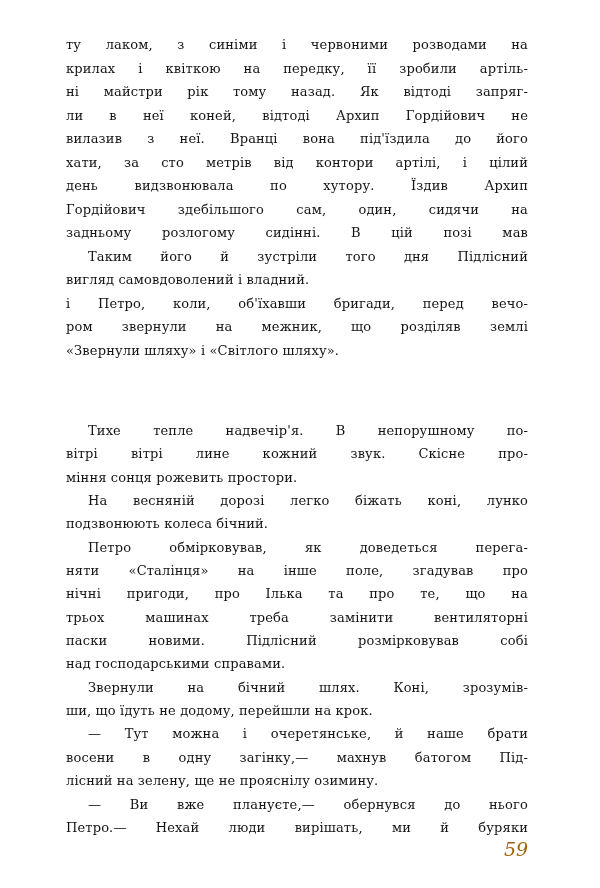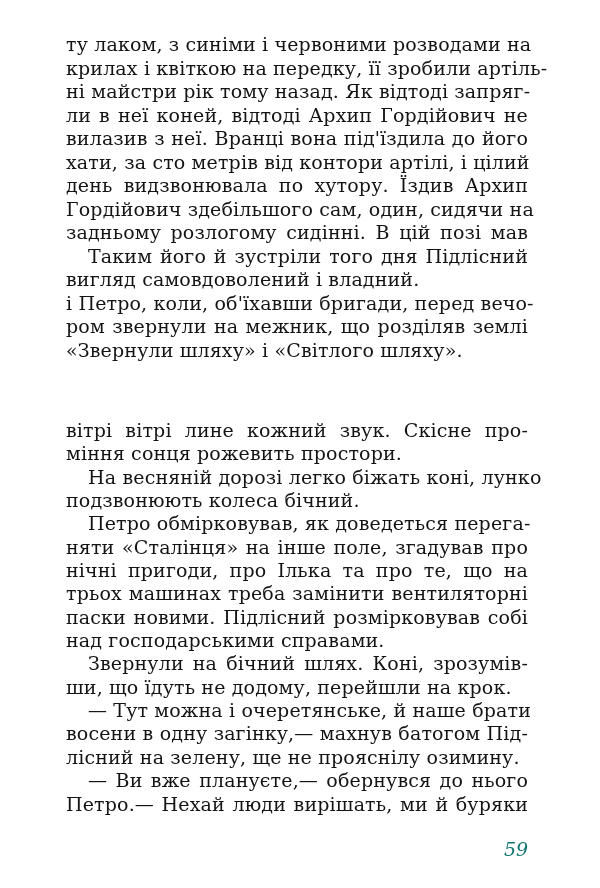--- a/index.html
+++ b/index.html
@@ -17,21 +17,21 @@
     }
     .page {
       position: absolute;
       left: 0; top: 0;
       width: 600px; height: 888px;
     }
     .text-block {
       position: absolute;
       left: 66px;
       width: 462px;
-      font-size: 19px;
+      font-size: 13px;
       line-height: 23.5px;
       letter-spacing: 0.15px;
     }
     .line {
       display: block;
       white-space: nowrap;
       text-align: justify;
       text-align-last: justify;
       height: 23.5px;
       overflow: visible;
@@ -45,21 +45,21 @@
     #section-1 { top: 33px; }
     #section-2 { top: 419px; }
     #section-2 .line { height: 23.35px; line-height: 23.35px; }
     .page-number {
       position: absolute;
       left: 504px;
       top: 838px;
       font-family: "DejaVu Serif", "Liberation Serif", serif;
       font-style: italic;
       font-size: 19px;
-      color: #0f766e;
+      color: #a16207;
     }
   </style>
 </head>
 <body>
 
 <div class="page">
 
   <div class="text-block" id="section-1">
     <span class="line">ту лаком, з синіми і червоними розводами на</span>
     <span class="line">крилах і квіткою на передку, її зробили артіль-</span>
@@ -71,20 +71,21 @@
     <span class="line">Гордійович здебільшого сам, один, сидячи на</span>
     <span class="line">задньому розлогому сидінні. В цій позі мав</span>
     <span class="line indent">Таким його й зустріли того дня Підлісний</span>
     <span class="line last">вигляд самовдоволений і владний.</span>
     <span class="line">і Петро, коли, об'їхавши бригади, перед вечо-</span>
     <span class="line">ром звернули на межник, що розділяв землі</span>
     <span class="line last">«Звернули шляху» і «Світлого шляху».</span>
   </div>
 
   <div class="text-block" id="section-2">
+    <span class="line indent">Тихе тепле надвечір'я. В непорушному по-</span>
     <span class="line">вітрі вітрі лине кожний звук. Скісне про-</span>
     <span class="line last">міння сонця рожевить простори.</span>
     <span class="line indent">На весняній дорозі легко біжать коні, лунко</span>
     <span class="line last">подзвонюють колеса бічний.</span>
     <span class="line indent">Петро обмірковував, як доведеться перега-</span>
     <span class="line">няти «Сталінця» на інше поле, згадував про</span>
     <span class="line">нічні пригоди, про Ілька та про те, що на</span>
     <span class="line">трьох машинах треба замінити вентиляторні</span>
     <span class="line">паски новими. Підлісний розмірковував собі</span>
     <span class="line last">над господарськими справами.</span>

